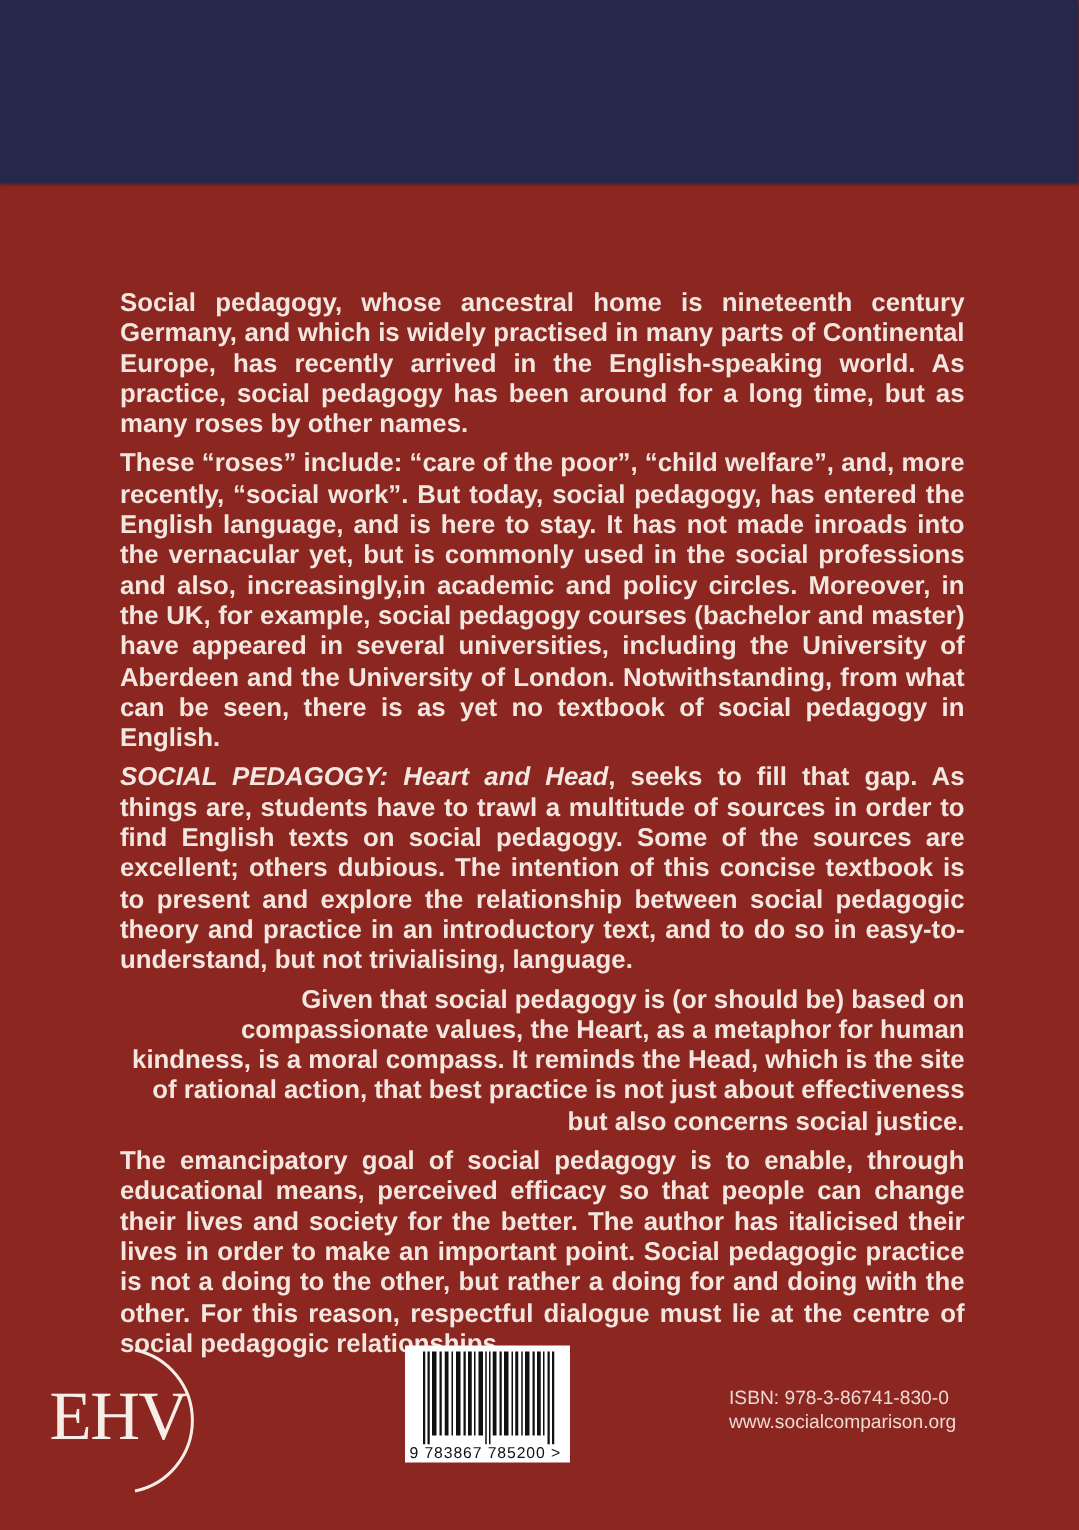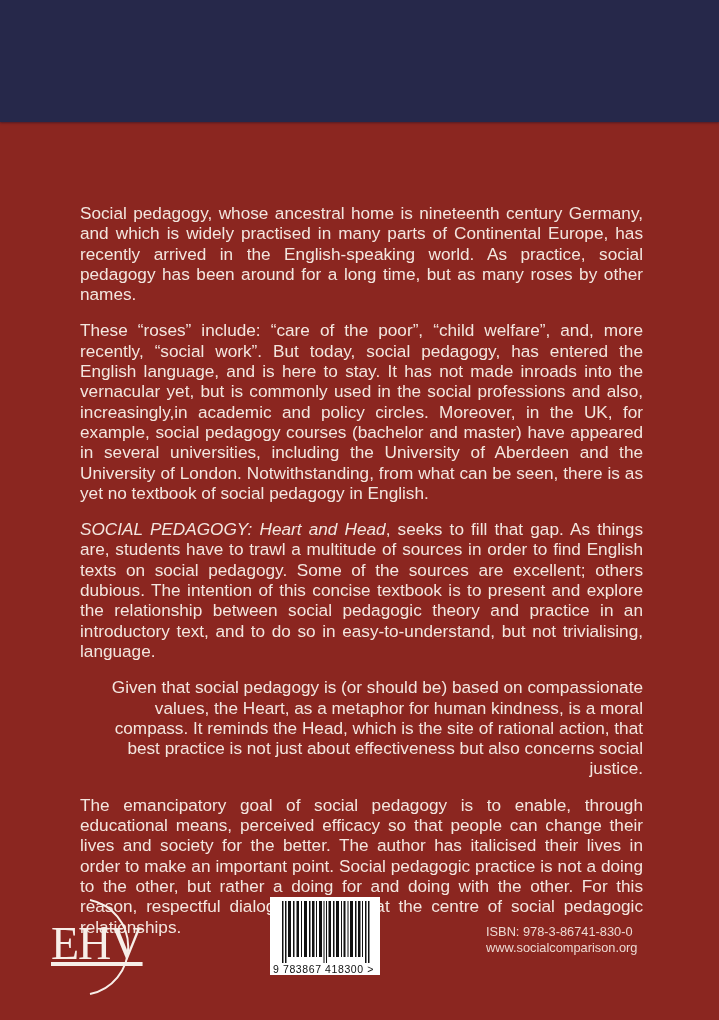--- a/index.html
+++ b/index.html
@@ -12,31 +12,31 @@
     .top-band {
       position: absolute; left: 0; top: 0; width: 719px; height: 122px;
       background: #26284a;
       box-shadow: 0 1px 2px rgba(40,20,40,0.6);
     }
     .blurb {
       position: absolute; left: 80px; top: 187px; width: 563px;
       color: #f3e6df;
       font-size: 17.2px; line-height: 20.3px;
     }
-    .blurb p { margin: 16px 0 6px 0; text-align: justify; }
+    .blurb p { margin: 4px 0 6px 0; text-align: justify; font-weight: bold; }
     .blurb p.ragged { text-align: right; }
     .blurb em { font-style: italic; }
 
     .logo {
       position: absolute; left: 28px; top: 897px; width: 110px; height: 100px;
     }
     .logo-text {
-      position: absolute; left: 23px; top: 20px;
+      position: absolute; left: 5px; top: 20px;
       font-family: "Liberation Serif", serif;
-      font-size: 46px; color: #f7eee8; letter-spacing: -1px; text-decoration: underline;
+      font-size: 46px; color: #f7eee8; letter-spacing: -1px;
     }
     .logo svg { position: absolute; left: 0; top: 0; }
 
     .barcode {
       position: absolute; left: 270px; top: 897px; width: 110px; height: 78px;
       background: #ffffff;
     }
     .barcode svg { position: absolute; left: 0; top: 0; }
     .barcode-digits {
       position: absolute; left: 0; bottom: 0px; width: 110px;
@@ -94,19 +94,19 @@
       <rect x="73.5" y="4" width="2" height="56"></rect>
       <rect x="77.5" y="4" width="1" height="56"></rect>
       <rect x="80" y="4" width="3" height="56"></rect>
       <rect x="85" y="4" width="1.5" height="56"></rect>
       <rect x="88" y="4" width="2.5" height="56"></rect>
       <rect x="92" y="4" width="1" height="56"></rect>
       <rect x="95" y="4" width="1.5" height="62"></rect>
       <rect x="98" y="4" width="1.5" height="62"></rect>
     </g>
   </svg>
-  <div class="barcode-digits"><span>9 783867 418300</span> <span>&gt;</span></div>
+  <div class="barcode-digits"><span>9 783867 785200</span> <span>&gt;</span></div>
 </div>
 
 <div class="pub-info">
   <div>ISBN: 978-3-86741-830-0</div>
   <div>www.socialcomparison.org</div>
 </div>
 
 </body></html>

